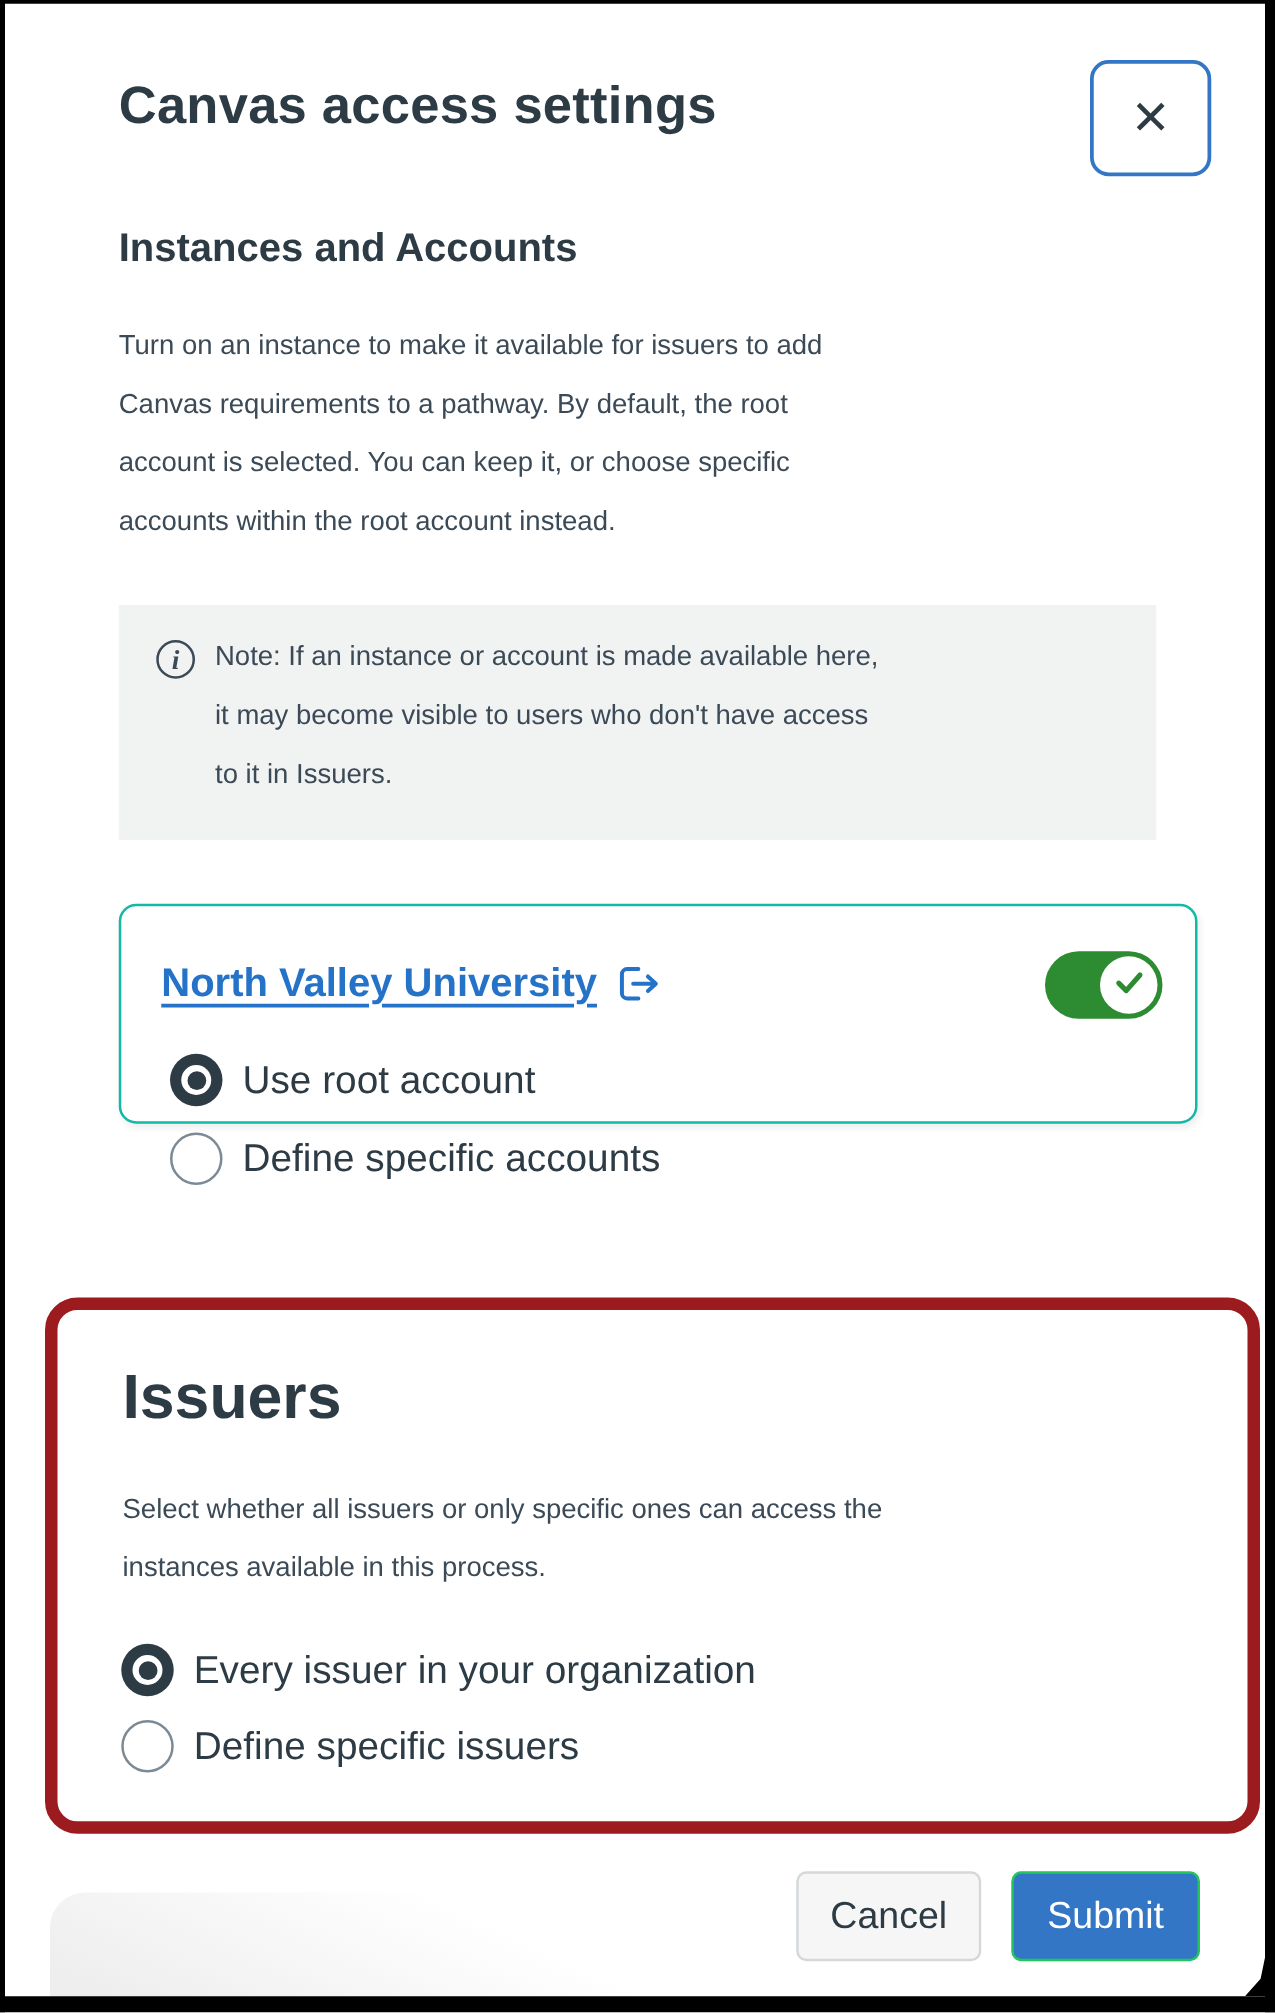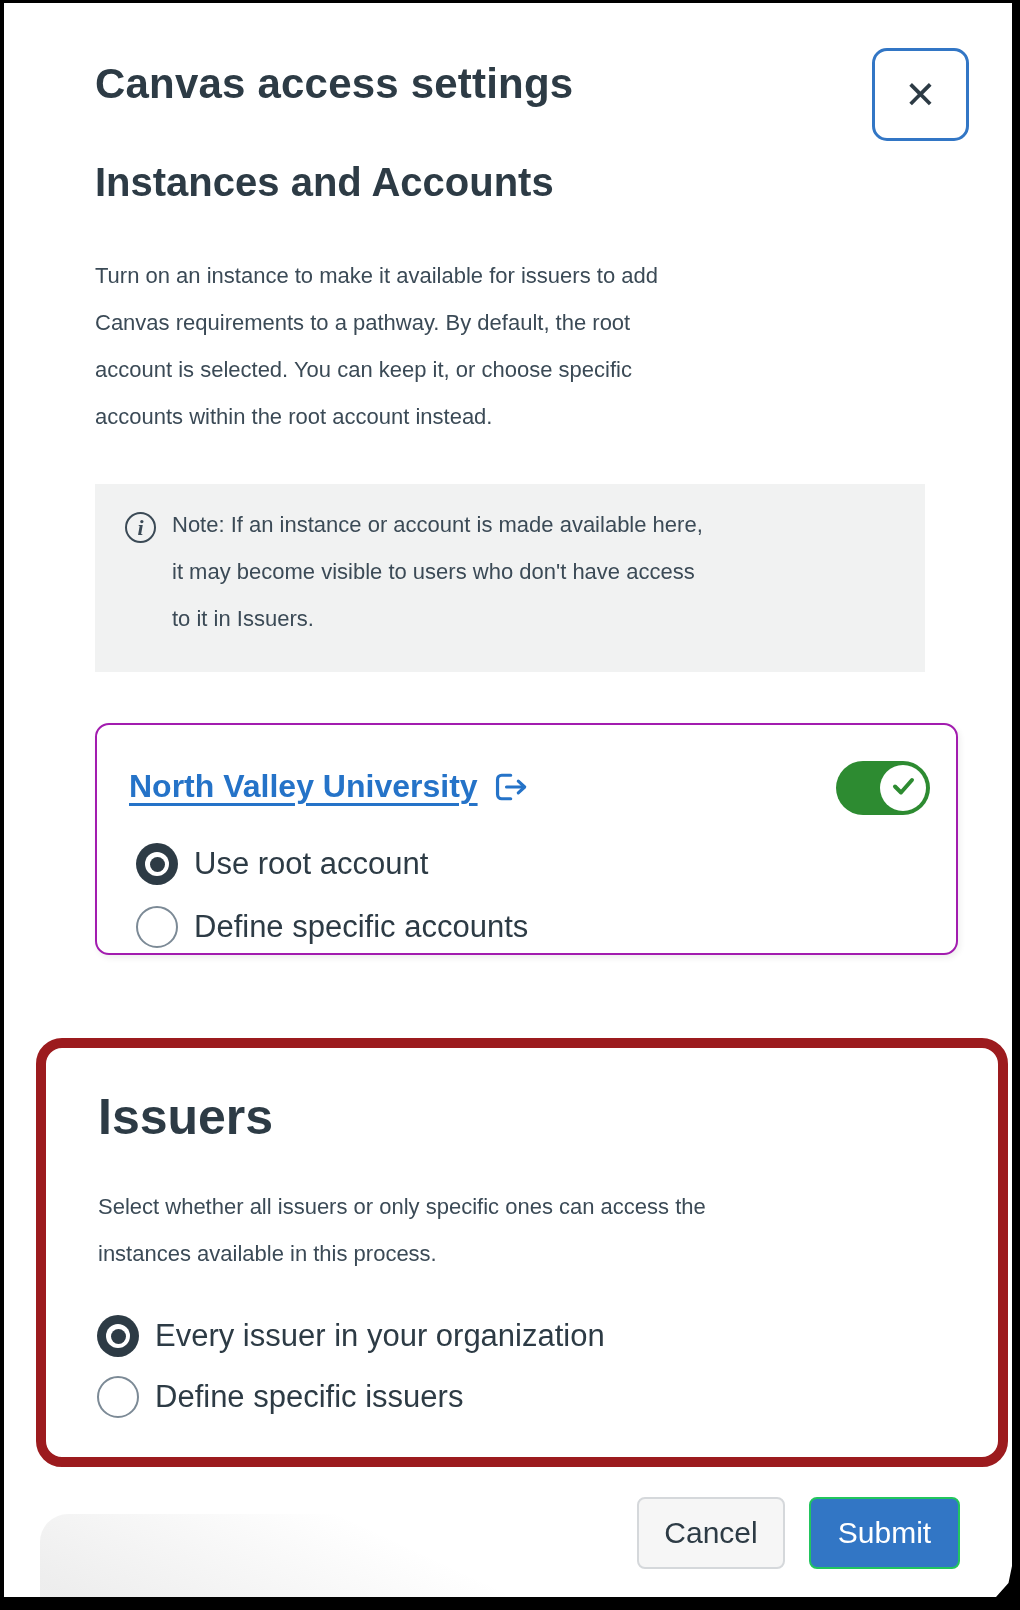--- a/index.html
+++ b/index.html
@@ -23,40 +23,40 @@
   }
   .close-btn{
     left:872px;top:48px;width:97px;height:93px;box-sizing:border-box;
     background:#fff;border:3px solid var(--button-blue);border-radius:15px;
     display:flex;align-items:center;justify-content:center;cursor:pointer;
   }
   .close-btn .x{font-size:38px;color:var(--ink);line-height:1;}
 
   
   .h2{font-weight:bold;color:var(--ink);}
-  .instances-h{left:95px;top:160px;font-size:40px;text-align:right;}
+  .instances-h{left:95px;top:180px;font-size:32px;text-align:right;}
   .body-lines{font-size:22px;color:var(--body-text);line-height:47px;white-space:nowrap;}
   .desc{left:95px;top:252px;}
 
   .note-box{
     left:95px;top:484px;width:830px;height:188px;background:var(--note-bg);
   }
   .info-badge{
     left:30px;top:28px;width:31px;height:31px;box-sizing:border-box;
     border:2.5px solid var(--body-text);border-radius:50%;
     display:flex;align-items:center;justify-content:center;
     font-family:"Liberation Serif", serif;font-style:italic;font-weight:bold;
     font-size:22px;color:var(--body-text);
   }
   .note-text{left:77px;top:17px;}
 
   
   .card{
-    left:95px;top:723px;width:863px;height:232px;box-sizing:border-box;
-    border:2px solid #a21caf;border-radius:14px;background:#fff;
+    left:95px;top:723px;width:863px;height:176px;box-sizing:border-box;
+    border:2px solid #14b8a6;border-radius:14px;background:#fff;
     box-shadow:2px 3px 6px rgba(0,0,0,.07);
   }
   .instance-link{
     left:32px;top:43px;display:flex;align-items:center;gap:14px;
     color:var(--link-blue);font-size:32px;font-weight:bold;text-decoration:none;cursor:pointer;
   }
   .instance-link .lnk-txt{text-decoration:underline;text-underline-offset:6px;text-decoration-thickness:3px;white-space:nowrap;}
   .ext-icon{display:inline-flex;}
   .toggle{
     left:739px;top:36px;width:94px;height:54px;border-radius:27px;

